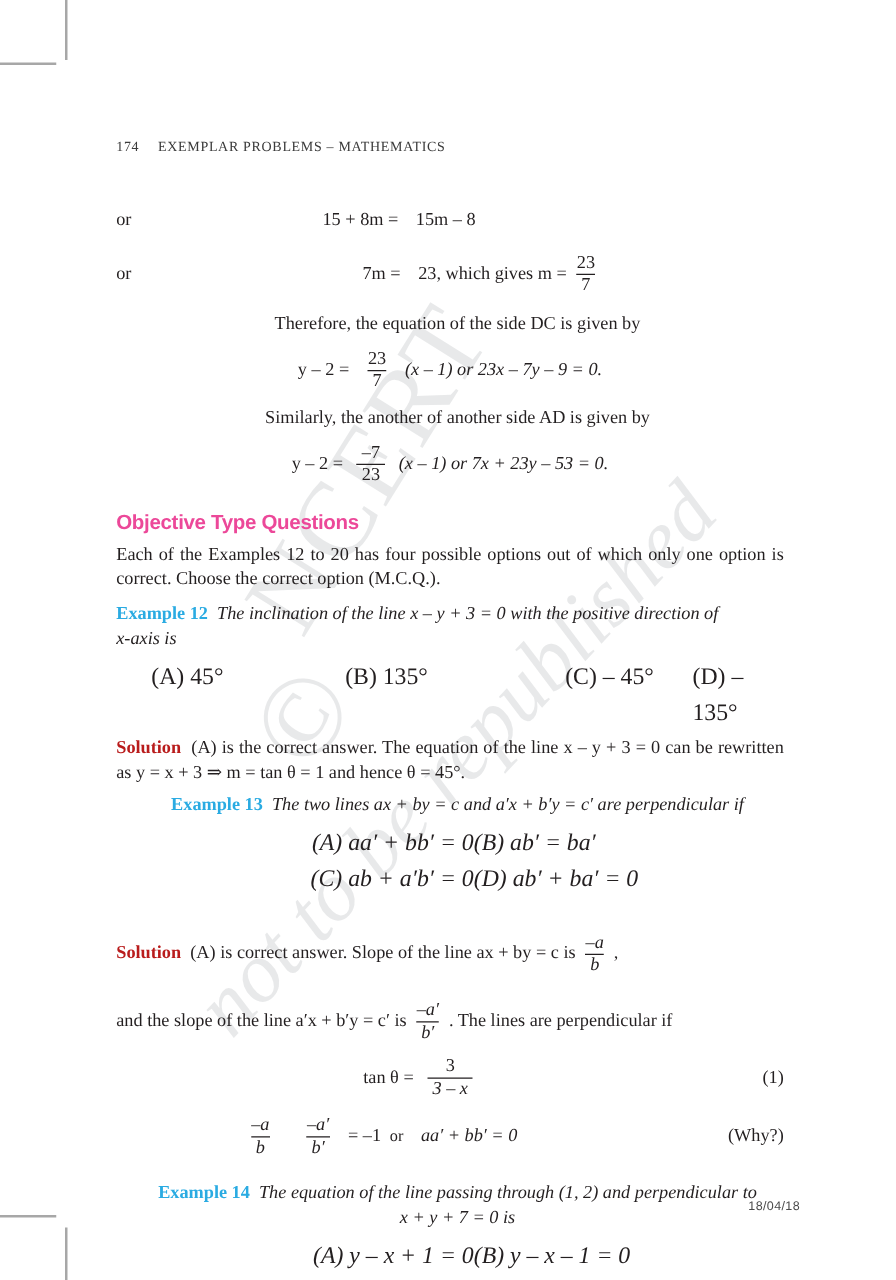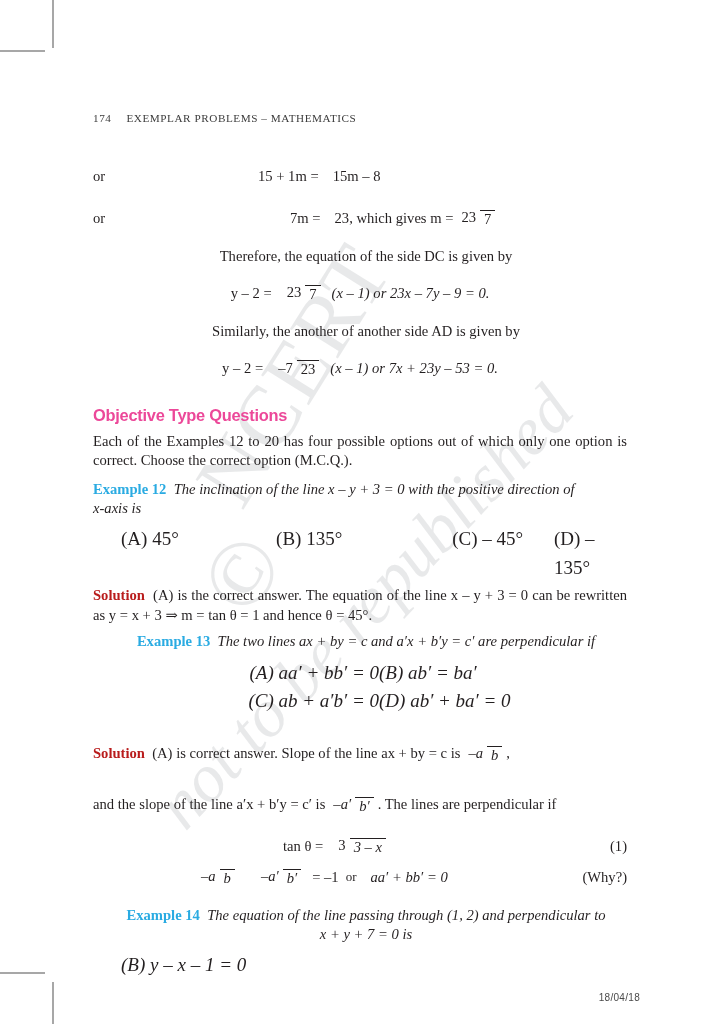--- a/index.html
+++ b/index.html
@@ -110,20 +110,21 @@
     display: flex;
     align-items: center;
     justify-content: center;
     font-size: 14.6px;
     min-height: 34px;
   }
 
   
   .frac {
     display: inline-flex;
+    flex-direction: column;
     align-items: center;
     vertical-align: middle;
     margin: 0 4px;
     line-height: 1.02;
     font-size: 14.6px;
   }
   .frac .num { padding: 0 4px 1px 4px; }
   .frac .den { padding: 1px 4px 0 4px; border-top: 1.15px solid #231f20; }
 
   
@@ -177,21 +178,21 @@
     display: flex;
     align-items: center;
     justify-content: center;
     padding-right: 30px;
   }
   .num-eq .eqtag { white-space: nowrap; }
 
   .footer-date {
     position: absolute;
     left: 0;
-    top: 992px;
+    top: 960px;
     width: 640px;
     text-align: right;
     font-family: "Liberation Sans", "DejaVu Sans", sans-serif;
     font-size: 10px;
     color: #4a4a4a;
     letter-spacing: 0.3px;
   }
 
   .sp-sm { display: inline-block; width: 7px; }
   .sp-md { display: inline-block; width: 14px; }
@@ -212,21 +213,21 @@
 
 <div class="page">
   <div class="content">
 
     <div class="running-head">
       <span class="folio">174</span><span>EXEMPLAR PROBLEMS – MATHEMATICS</span>
     </div>
 
     <div class="eqrow">
       <span style="width:165px">or</span>
-      <span>15 + 1m =</span>
+      <span>15 + 8m =</span>
       <span class="sp-md"></span>
       <span>15m – 8</span>
     </div>
 
     <div class="eqrow" style="margin-top:12px">
       <span style="width:197px">or</span>
       <span>7m =</span>
       <span class="sp-md"></span>
       <span>23, which gives m =</span>
       <span class="frac">
@@ -335,20 +336,21 @@
         <span class="sp-md"></span>
         <span class="it">aa′ + bb′ = 0</span>
       </div>
       <span class="eqtag">(Why?)</span>
     </div>
 
     <p class="body nojust" style="margin-top:20px"><span class="ex-label">Example 14</span>&nbsp;&nbsp;<span class="it">The equation of the line passing through (1, 2) and perpendicular to</span><br><span class="it">x + y + 7 = 0 is</span></p>
 
     <div class="options">
       <div class="opt-row">
+        <span class="opt opt-a it">(A)  y – x + 1 = 0</span>
         <span class="opt it">(B)  y – x  –  1 = 0</span>
       </div>
     </div>
 
   </div>
 
   <div class="footer-date">18/04/18</div>
 </div>
 
 </body></html>

